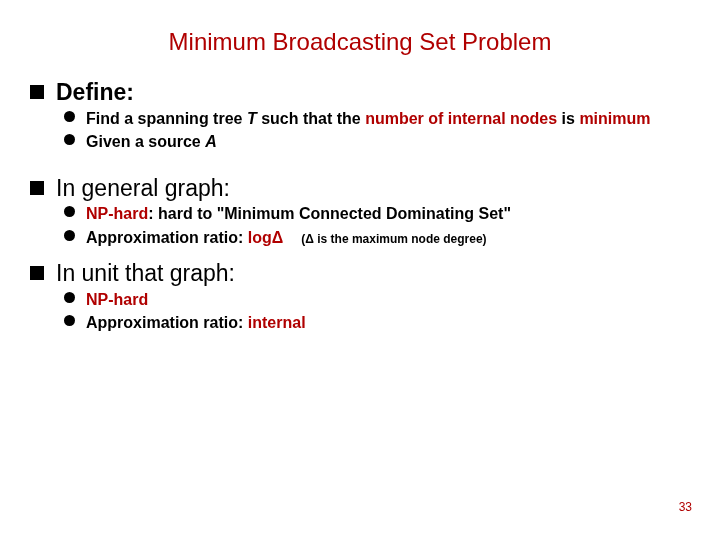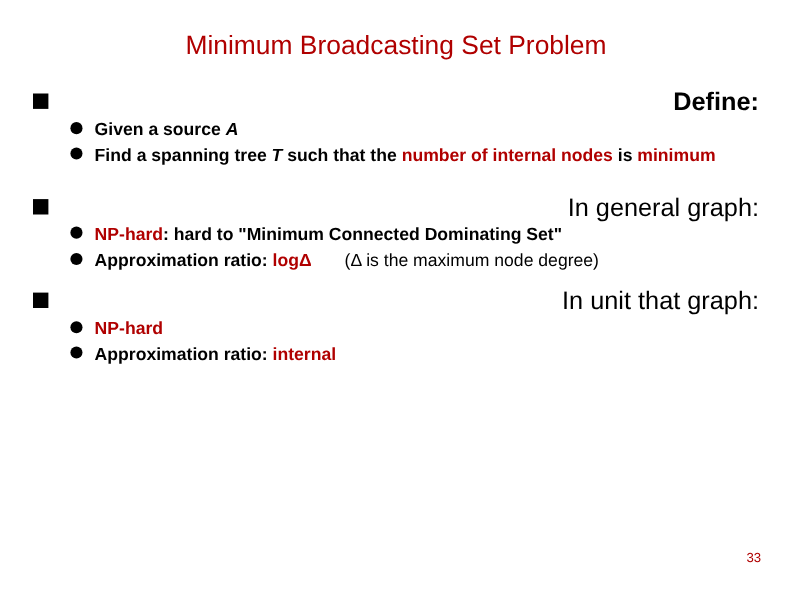--- a/index.html
+++ b/index.html
@@ -28,21 +28,20 @@
     margin: 8px 0 22px 0;
   }
   .sq-item {
     position: relative;
     padding-left: 26px;
     font-size: 23px;
     color: #000;
     font-weight: bold;
     margin-top: 6px;
     line-height: 1.25;
-    text-align: right;
   }
   .sq-item::before {
     content: "";
     position: absolute;
     left: 0px;
     top: 7px;
     width: 14px;
     height: 14px;
     background: #000;
   }
@@ -69,23 +68,23 @@
     left: 0px;
     top: 3px;
     width: 11px;
     height: 11px;
     background: #000;
     border-radius: 50%;
   }
   .italic { font-style: italic; }
   .red { color: #b00000; }
   .note {
-    font-size: 16px;
-    font-weight: 400;
-    margin-left: 30px;
+    font-size: 12px;
+    font-weight: 700;
+    margin-left: 18px;
   }
   .pagenum {
     position: absolute;
     right: 28px;
     bottom: 26px;
     font-size: 12px;
     color: #b00000;
   }
   .spacer-sm { height: 4px; }
 </style>
@@ -94,24 +93,24 @@
 
 <div class="slide">
 
   <div class="title">Minimum Broadcasting Set Problem</div>
 
   <div class="sq-item">
     <span>Define:</span>
   </div>
   <div class="dot-list">
     <div class="dot-item">
-      <span>Given a source </span><span class="italic">A</span>
+      <span>Find a spanning tree </span><span class="italic">T</span><span> such that the </span><span class="red">number of internal nodes</span><span> is </span><span class="red">minimum</span>
     </div>
     <div class="dot-item">
-      <span>Find a spanning tree </span><span class="italic">T</span><span> such that the </span><span class="red">number of internal nodes</span><span> is </span><span class="red">minimum</span>
+      <span>Given a source </span><span class="italic">A</span>
     </div>
   </div>
 
   <div class="spacer-sm"></div>
 
   <div class="sq-item low-weight">
     <span>In general graph:</span>
   </div>
   <div class="dot-list">
     <div class="dot-item">

